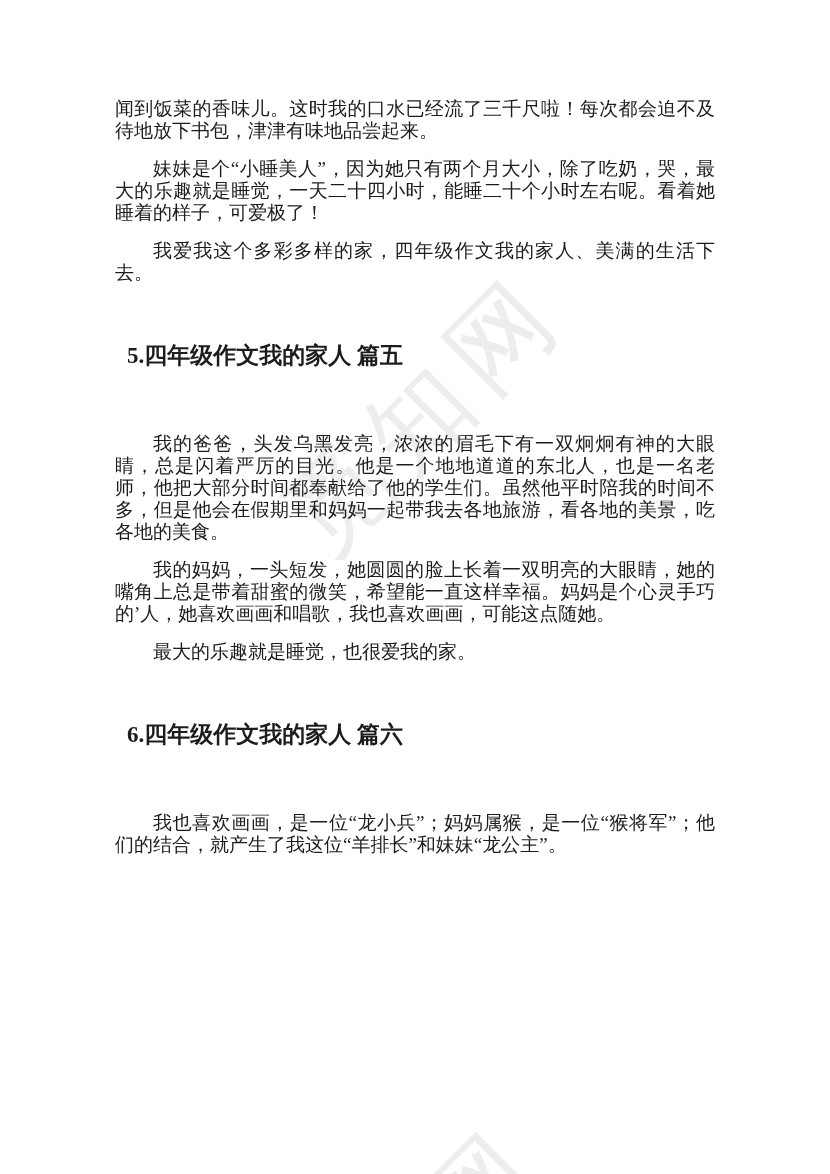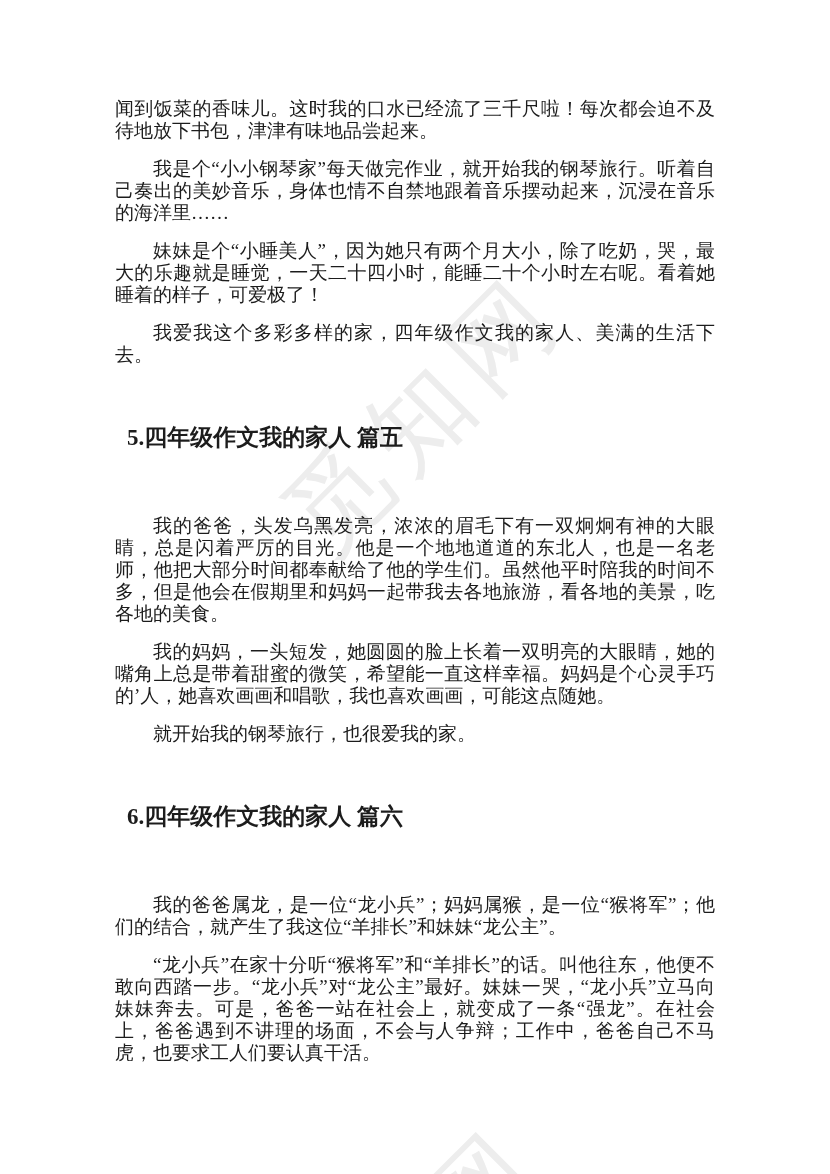--- a/index.html
+++ b/index.html
@@ -59,35 +59,33 @@
 <div class="page">
 
   <div class="watermark wm-main" style="color: rgb(237, 237, 237);">觅知网</div>
 
   <div class="watermark wm-bottom" style="color: rgb(237, 237, 237);">觅知网</div>
 
   <div class="content">
 
     <p class="para no-indent">闻到饭菜的香味儿。这时我的口水已经流了三千尺啦！每次都会迫不及待地放下书包，津津有味地品尝起来。</p>
 
-    <p class="para">我是个“小小钢琴家”每天做完作业，就开始我的钢琴旅行。听着自己奏出的美妙音乐，身体也情不自禁地跟着音乐摆动起来，沉浸在音乐的海洋里……</p>
 
     <p class="para">妹妹是个“小睡美人”，因为她只有两个月大小，除了吃奶，哭，最大的乐趣就是睡觉，一天二十四小时，能睡二十个小时左右呢。看着她睡着的样子，可爱极了！</p>
 
     <p class="para">我爱我这个多彩多样的家，四年级作文我的家人、美满的生活下去。</p>
 
     <h2 class="heading">5.四年级作文我的家人 篇五</h2>
 
 
     <p class="para">我的爸爸，头发乌黑发亮，浓浓的眉毛下有一双炯炯有神的大眼睛，总是闪着严厉的目光。他是一个地地道道的东北人，也是一名老师，他把大部分时间都奉献给了他的学生们。虽然他平时陪我的时间不多，但是他会在假期里和妈妈一起带我去各地旅游，看各地的美景，吃各地的美食。</p>
 
     <p class="para">我的妈妈，一头短发，她圆圆的脸上长着一双明亮的大眼睛，她的嘴角上总是带着甜蜜的微笑，希望能一直这样幸福。妈妈是个心灵手巧的’人，她喜欢画画和唱歌，我也喜欢画画，可能这点随她。</p>
 
-    <p class="para">就开始我的钢琴旅行，也很爱我的家。</p>
+    <p class="para">最大的乐趣就是睡觉，也很爱我的家。</p>
 
     <h2 class="heading">6.四年级作文我的家人 篇六</h2>
 
-    <p class="para">我的爸爸属龙，是一位“龙小兵”；妈妈属猴，是一位“猴将军”；他们的结合，就产生了我这位“羊排长”和妹妹“龙公主”。</p>
+    <p class="para">我也喜欢画画，是一位“龙小兵”；妈妈属猴，是一位“猴将军”；他们的结合，就产生了我这位“羊排长”和妹妹“龙公主”。</p>
 
-    <p class="para">“龙小兵”在家十分听“猴将军”和“羊排长”的话。叫他往东，他便不敢向西踏一步。“龙小兵”对“龙公主”最好。妹妹一哭，“龙小兵”立马向妹妹奔去。可是，爸爸一站在社会上，就变成了一条“强龙”。在社会上，爸爸遇到不讲理的场面，不会与人争辩；工作中，爸爸自己不马虎，也要求工人们要认真干活。</p>
 
   </div>
 </div>
 
 </body></html>

